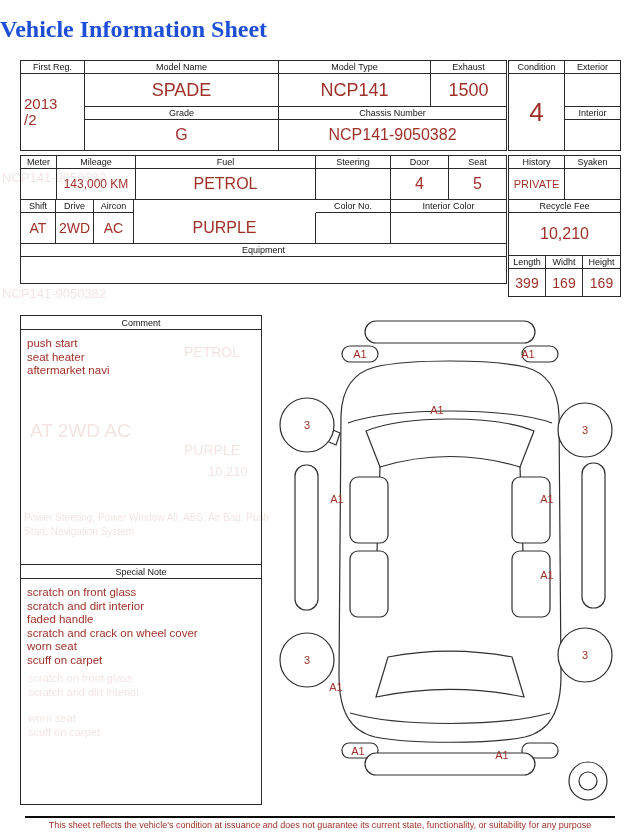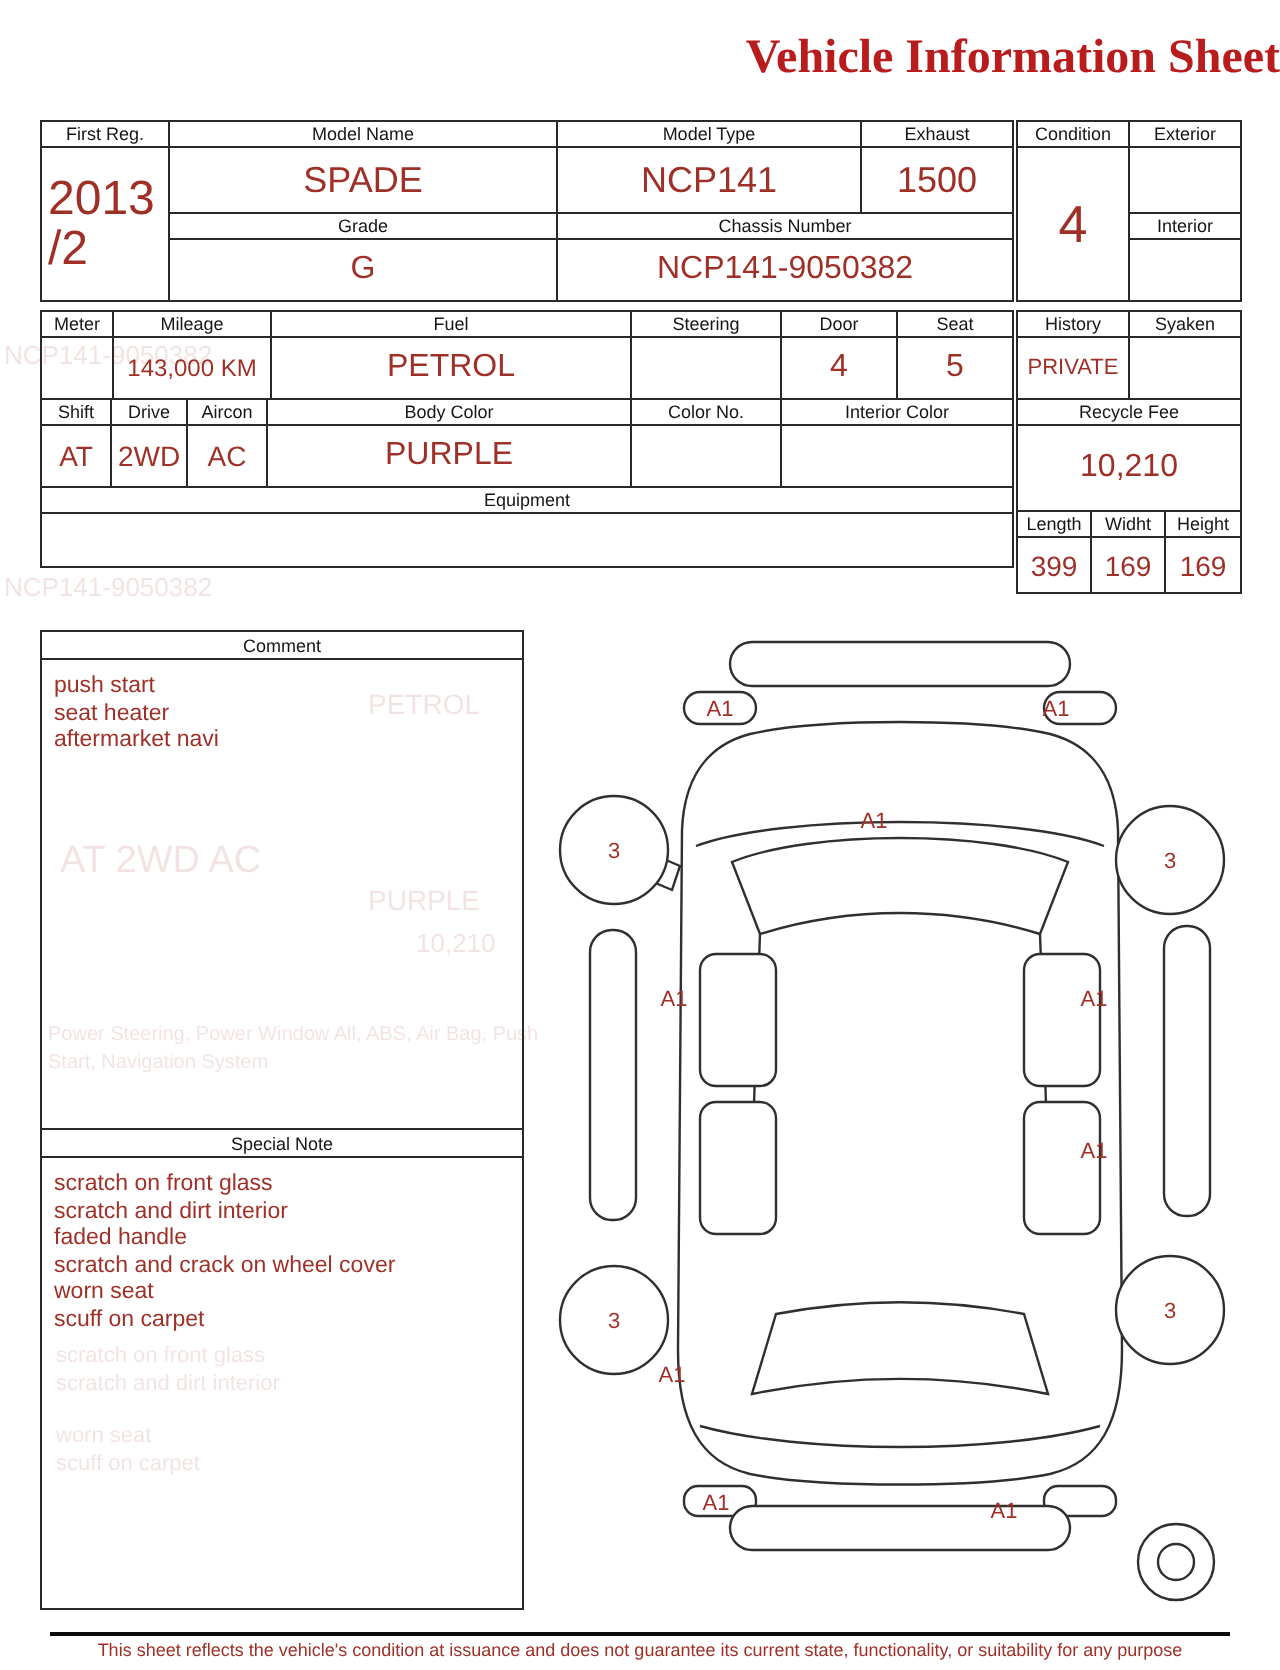--- a/index.html
+++ b/index.html
@@ -1,34 +1,34 @@
 <!DOCTYPE html>
 <html style="--accent: #9f3028; --border: #2a2a2a;"><head>
 <meta charset="utf-8">
 <style>
   * { margin:0; padding:0; box-sizing:border-box; }
   :root { --accent:#9f3028; --border:#2a2a2a; }
   html,body { width:640px; height:835px; background:#ffffff; }
   body { position:relative; font-family:"Liberation Sans",sans-serif; color:#111; overflow:hidden; }
 
-  .title { position:absolute; top:16px; left:0; width:100%; text-align:right;
-           font-family:"Liberation Serif",serif; font-size:24px; font-weight:700; color:#b91c1c; }
+  .title { position:absolute; top:16px; left:0; width:100%; text-align:left;
+           font-family:"Liberation Serif",serif; font-size:24px; font-weight:700; color:#1d4ed8; }
 
   #ghost-layer { position:absolute; inset:0; z-index:0; }
   .ghost { position:absolute; color:var(--accent); opacity:0.13; white-space:nowrap; }
 
   .grid { position:absolute; display:grid; border:1px solid var(--border); z-index:1; }
   .c { border-right:1px solid var(--border); border-bottom:1px solid var(--border);
        display:flex; align-items:center; justify-content:center; overflow:hidden; white-space:nowrap; }
   .nr { border-right:none !important; }
   .nb { border-bottom:none !important; }
   .lab { font-size:9px; color:#151515; }
   .val { color:var(--accent); }
   .fs11{font-size:11px}.fs12{font-size:12px}.fs14{font-size:14px}
-  .fs16{font-size:16px}.fs18{font-size:18px}.fs20{font-size:24px}.fs26{font-size:26px}
+  .fs16{font-size:16px}.fs18{font-size:18px}.fs20{font-size:15px}.fs26{font-size:26px}
   .left { justify-content:flex-start; padding-left:6px; }
   .firstreg { flex-direction:column; align-items:flex-start; justify-content:center;
               padding-left:3px; line-height:1.05; }
 
   .panel { position:absolute; border:1px solid var(--border); z-index:1; }
   .panel-head { height:14px; border-bottom:1px solid var(--border);
                 display:flex; align-items:center; justify-content:center; }
   .panel-body { padding:7px 6px; color:var(--accent); font-size:11.5px; line-height:13.5px; }
   .note-line { white-space:nowrap; }
 
@@ -100,21 +100,20 @@
   <div class="c val fs16 nb" style="grid-area:2/3">PETROL</div>
   <div class="c val nb" style="grid-area:2/4"></div>
   <div class="c val fs16 nb" style="grid-area:2/5">4</div>
   <div class="c val fs16 nr nb" style="grid-area:2/6">5</div>
 </div>
 
 <div class="grid" style="left:20px;top:199px;grid-template-columns:35px 38px 40px 182px 75px 115px;grid-template-rows:13px 30px;">
   <div class="c lab" style="grid-area:1/1">Shift</div>
   <div class="c lab" style="grid-area:1/2">Drive</div>
   <div class="c lab" style="grid-area:1/3">Aircon</div>
-  <div class="c lab" style="grid-area:1/4">Body Color</div>
   <div class="c lab" style="grid-area:1/5">Color No.</div>
   <div class="c lab nr" style="grid-area:1/6">Interior Color</div>
   <div class="c val fs14 nb" style="grid-area:2/1">AT</div>
   <div class="c val fs14 nb" style="grid-area:2/2">2WD</div>
   <div class="c val fs14 nb" style="grid-area:2/3">AC</div>
   <div class="c val fs16 nb" style="grid-area:2/4">PURPLE</div>
   <div class="c val nb" style="grid-area:2/5"></div>
   <div class="c val nr nb" style="grid-area:2/6"></div>
 </div>
 

